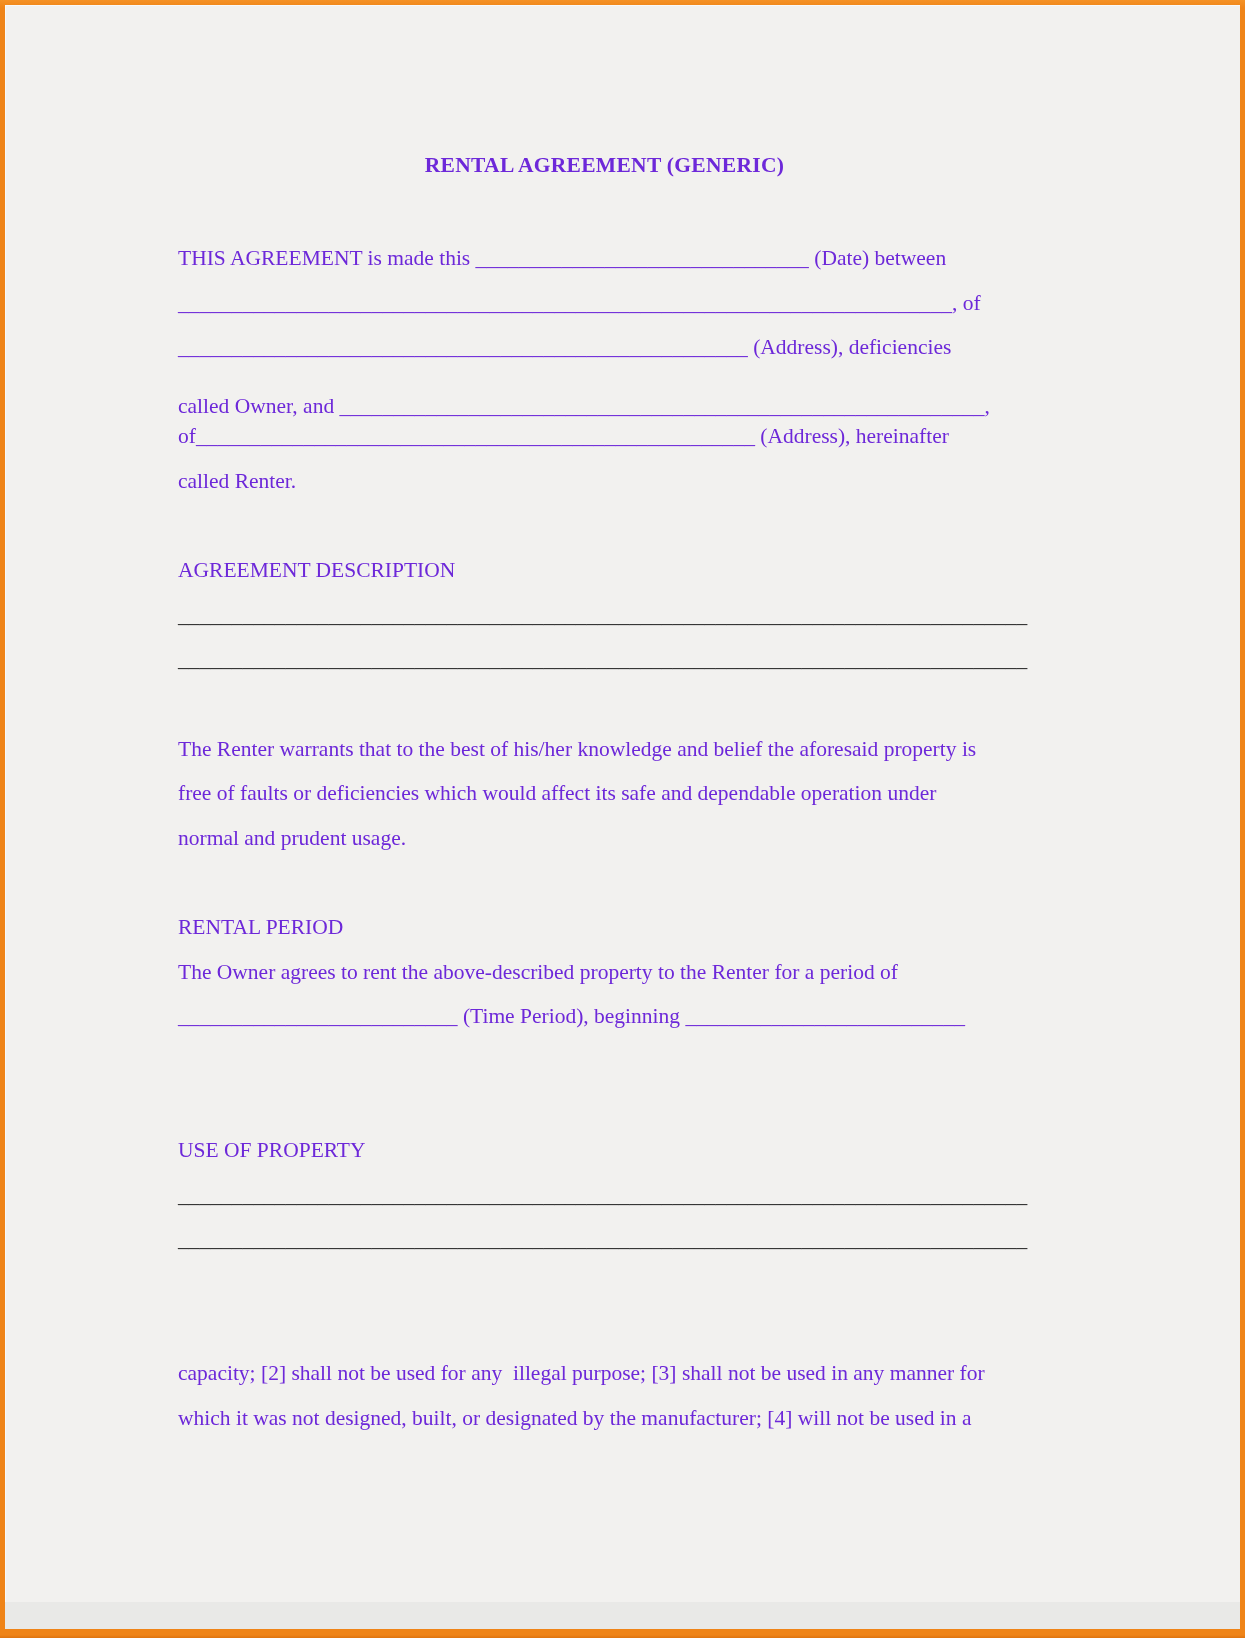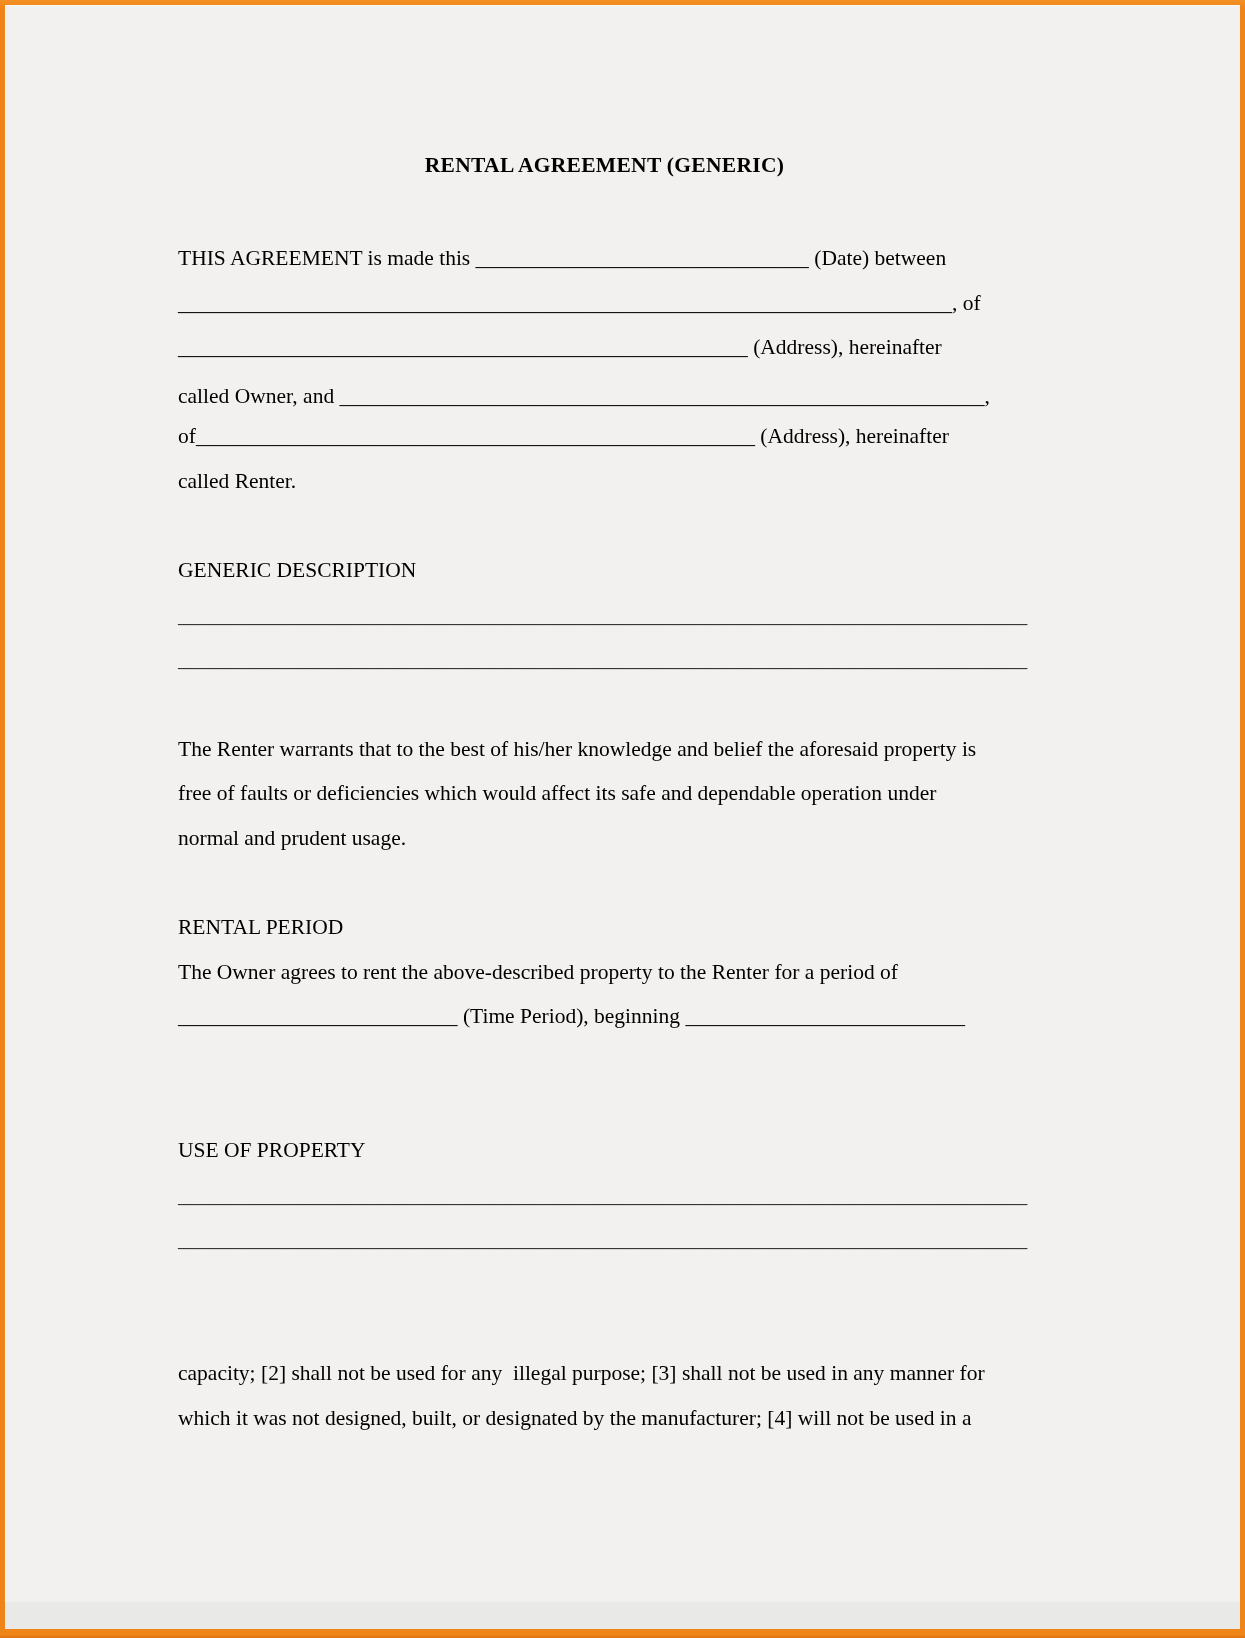--- a/index.html
+++ b/index.html
@@ -35,21 +35,21 @@
     top: 1597px;
     bottom: 0;
     background: #e9e9e7;
   }
   .line {
     position: absolute;
     left: 173px;
     width: 870px;
     font-size: 21.5px;
     line-height: 26px;
-    color: #000000;
+    color: #6d28d9;
     white-space: pre;
   }
   .doc-title {
     font-weight: bold;
     width: 853px;
     text-align: center;
     letter-spacing: 0.3px;
   }
   .blank-row {
     color: #2a2a2a;
@@ -58,26 +58,26 @@
 </head>
 <body>
 
 <div class="frame">
   <div class="page">
 
     <div class="line doc-title" style="top:147px">RENTAL AGREEMENT (GENERIC)</div>
 
     <div class="line" style="top:240px">THIS AGREEMENT is made this _______________________________ (Date) between</div>
     <div class="line" style="top:285px">________________________________________________________________________, of</div>
-    <div class="line" style="top:329px">_____________________________________________________ (Address), hereinafter</div>
-    <div class="line" style="top:378px">called Owner, and ____________________________________________________________,</div>
+    <div class="line" style="top:329px">_____________________________________________________ (Address), deficiencies</div>
+    <div class="line" style="top:388px">called Owner, and ____________________________________________________________,</div>
     <div class="line" style="top:418px">of____________________________________________________ (Address), hereinafter</div>
     <div class="line" style="top:463px">called Renter.</div>
 
-    <div class="line" style="top:552px">GENERIC DESCRIPTION</div>
+    <div class="line" style="top:552px">AGREEMENT DESCRIPTION</div>
     <div class="line blank-row" style="top:597px">_______________________________________________________________________________</div>
     <div class="line blank-row" style="top:641px">_______________________________________________________________________________</div>
 
     <div class="line" style="top:731px">The Renter warrants that to the best of his/her knowledge and belief the aforesaid property is</div>
     <div class="line" style="top:775px">free of faults or deficiencies which would affect its safe and dependable operation under</div>
     <div class="line" style="top:820px">normal and prudent usage.</div>
 
     <div class="line" style="top:909px">RENTAL PERIOD</div>
     <div class="line" style="top:954px">The Owner agrees to rent the above-described property to the Renter for a period of</div>
     <div class="line" style="top:998px">__________________________ (Time Period), beginning __________________________</div>

